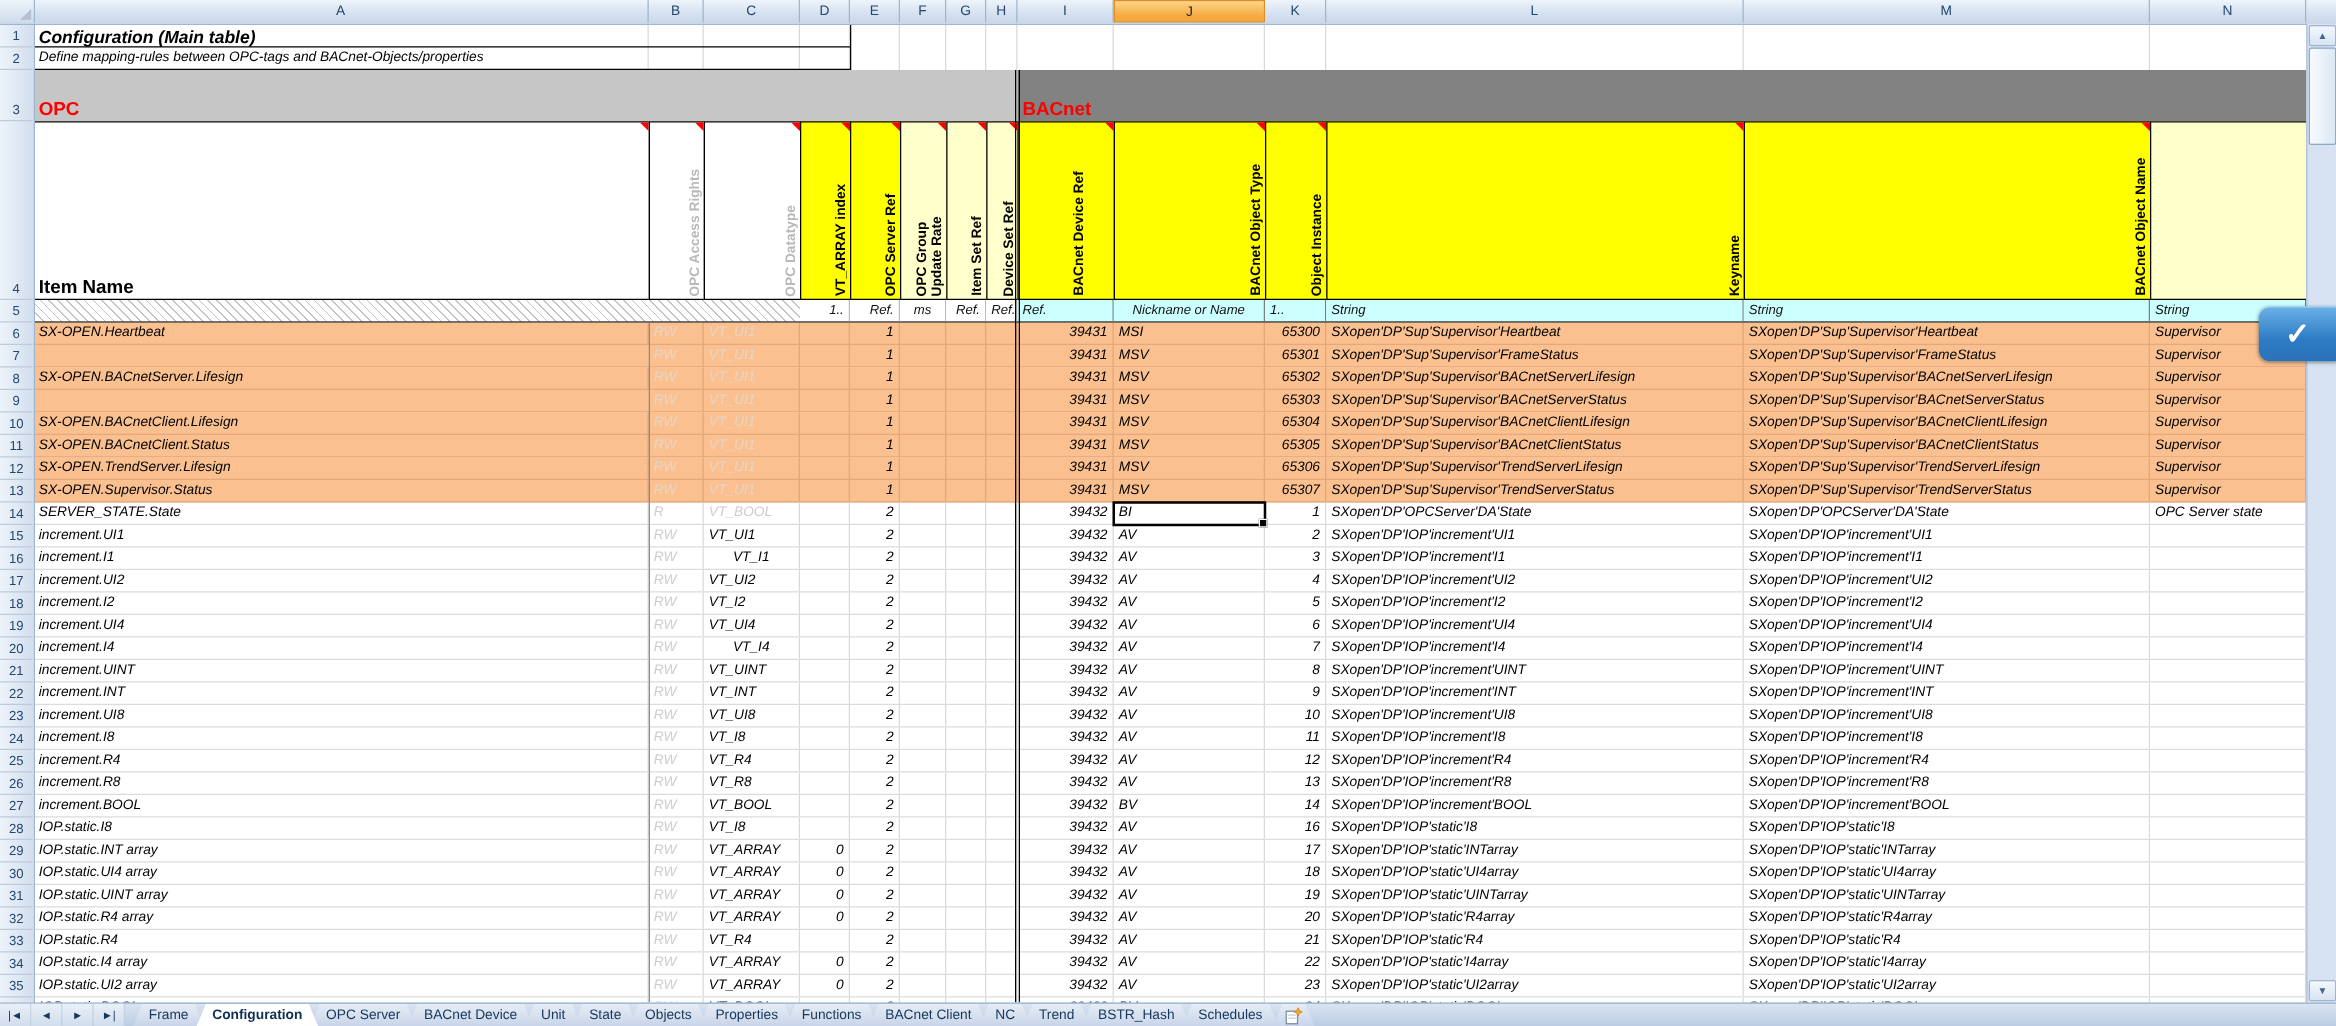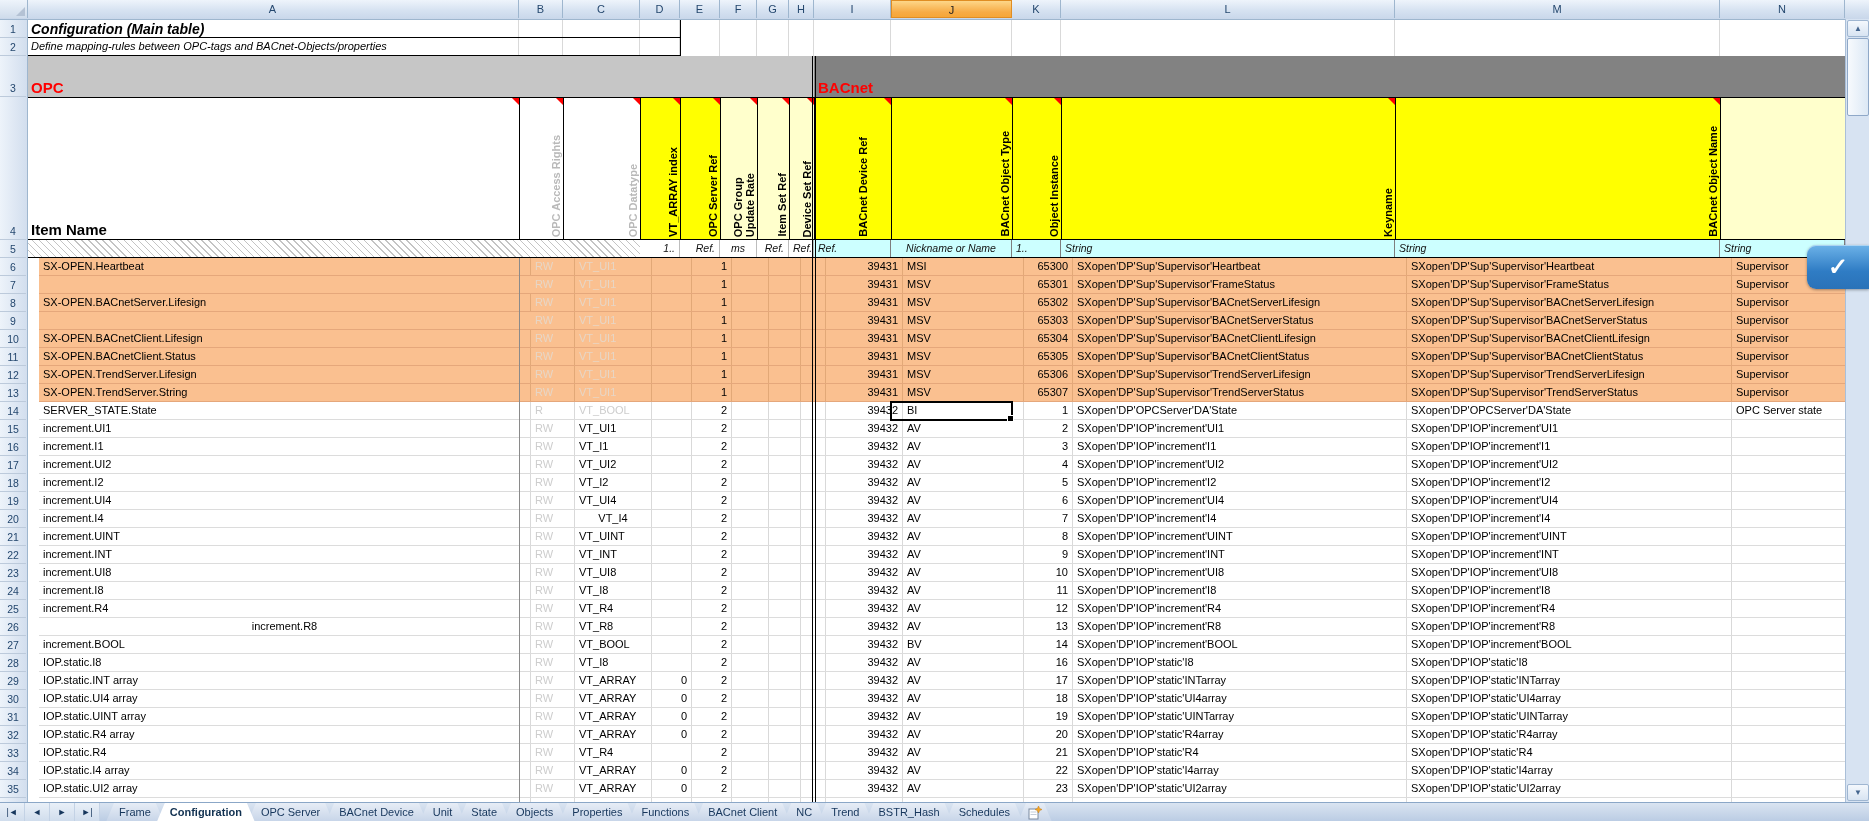--- a/index.html
+++ b/index.html
@@ -38,21 +38,21 @@
   .rot.gray{color:#b9b9b9;}
   .itemname{position:absolute;left:3px;bottom:1px;font-weight:bold;font-size:15px;color:#000;}
 
   #row5{position:absolute;left:0;top:221px;width:1818px;height:18px;box-sizing:border-box;
     border-bottom:1px solid #000;z-index:3;}
   .sub{position:absolute;top:0;height:17px;line-height:17px;font-size:10.5px;font-style:italic;
     box-sizing:border-box;padding:0 4px;white-space:nowrap;overflow:hidden;color:#111;}
   #hatch{position:absolute;left:0;top:0;width:613px;height:17px;
     background:repeating-linear-gradient(45deg,#c4c4c4 0 1px,#ffffff 1px 5px);}
 
-  .drow{position:absolute;left:12px;width:1818px;height:18px;box-sizing:border-box;border-bottom:1px solid #dcdcdc;z-index:1;}
+  .drow{position:absolute;left:0;width:1818px;height:18px;box-sizing:border-box;border-bottom:1px solid #dcdcdc;z-index:1;font-style:italic;}
   .drow.orange{background:#fac090;border-bottom:1px solid #e5a77b;}
   .dcell{position:absolute;top:0;height:17px;line-height:17px;font-size:11px;box-sizing:border-box;
     padding:0 4px;white-space:nowrap;overflow:hidden;border-right:1px solid #d9d9d9;color:#000;}
   .orange .dcell{border-right:1px solid rgba(140,80,30,.22);}
   .graytxt{color:#cdcdcd;}
   .orange .graytxt{color:#e7d6c6;}
 
   .darkline{position:absolute;background:#000;z-index:4;}
   .midline{position:absolute;background:#8a8a8a;z-index:4;}
 
@@ -349,21 +349,21 @@
         <div class="dcell" style="left: 730px; width: 32px; text-align: left;"></div>
         <div class="dcell" style="left: 762px; width: 25px; text-align: left;"></div>
         <div class="dcell" style="left: 787px; width: 77px; text-align: right;">39431</div>
         <div class="dcell" style="left: 864px; width: 121px; text-align: left;">MSV</div>
         <div class="dcell" style="left: 985px; width: 49px; text-align: right;">65306</div>
         <div class="dcell" style="left: 1034px; width: 334px; text-align: left;">SXopen'DP'Sup'Supervisor'TrendServerLifesign</div>
         <div class="dcell" style="left: 1368px; width: 325px; text-align: left;">SXopen'DP'Sup'Supervisor'TrendServerLifesign</div>
         <div class="dcell" style="left: 1693px; width: 125px; text-align: left;">Supervisor</div>
       </div>
       <div class="drow orange" style="top: 365px; height: 18px;">
-        <div class="dcell" style="left: 0px; width: 492px; text-align: left;">SX-OPEN.TrendServer.String</div>
+        <div class="dcell" style="left: 0px; width: 492px; text-align: left;">SX-OPEN.Supervisor.Status</div>
         <div class="dcell graytxt" style="left: 492px; width: 44px; text-align: left;">RW</div>
         <div class="dcell graytxt" style="left: 536px; width: 77px; text-align: left;">VT_UI1</div>
         <div class="dcell" style="left: 613px; width: 40px; text-align: right;"></div>
         <div class="dcell" style="left: 653px; width: 40px; text-align: right;">1</div>
         <div class="dcell" style="left: 693px; width: 37px; text-align: left;"></div>
         <div class="dcell" style="left: 730px; width: 32px; text-align: left;"></div>
         <div class="dcell" style="left: 762px; width: 25px; text-align: left;"></div>
         <div class="dcell" style="left: 787px; width: 77px; text-align: right;">39431</div>
         <div class="dcell" style="left: 864px; width: 121px; text-align: left;">MSV</div>
         <div class="dcell" style="left: 985px; width: 49px; text-align: right;">65307</div>
@@ -399,21 +399,21 @@
         <div class="dcell" style="left: 787px; width: 77px; text-align: right;">39432</div>
         <div class="dcell" style="left: 864px; width: 121px; text-align: left;">AV</div>
         <div class="dcell" style="left: 985px; width: 49px; text-align: right;">2</div>
         <div class="dcell" style="left: 1034px; width: 334px; text-align: left;">SXopen'DP'IOP'increment'UI1</div>
         <div class="dcell" style="left: 1368px; width: 325px; text-align: left;">SXopen'DP'IOP'increment'UI1</div>
         <div class="dcell" style="left: 1693px; width: 125px; text-align: left;"></div>
       </div>
       <div class="drow" style="top: 419px; height: 18px;">
         <div class="dcell" style="left: 0px; width: 492px; text-align: left;">increment.I1</div>
         <div class="dcell graytxt" style="left: 492px; width: 44px; text-align: left;">RW</div>
-        <div class="dcell" style="left: 536px; width: 77px; text-align: left;">VT_I1</div>
+        <div class="dcell" style="left: 536px; width: 77px; text-align: center;">VT_I1</div>
         <div class="dcell" style="left: 613px; width: 40px; text-align: right;"></div>
         <div class="dcell" style="left: 653px; width: 40px; text-align: right;">2</div>
         <div class="dcell" style="left: 693px; width: 37px; text-align: left;"></div>
         <div class="dcell" style="left: 730px; width: 32px; text-align: left;"></div>
         <div class="dcell" style="left: 762px; width: 25px; text-align: left;"></div>
         <div class="dcell" style="left: 787px; width: 77px; text-align: right;">39432</div>
         <div class="dcell" style="left: 864px; width: 121px; text-align: left;">AV</div>
         <div class="dcell" style="left: 985px; width: 49px; text-align: right;">3</div>
         <div class="dcell" style="left: 1034px; width: 334px; text-align: left;">SXopen'DP'IOP'increment'I1</div>
         <div class="dcell" style="left: 1368px; width: 325px; text-align: left;">SXopen'DP'IOP'increment'I1</div>
@@ -557,21 +557,21 @@
         <div class="dcell" style="left: 730px; width: 32px; text-align: left;"></div>
         <div class="dcell" style="left: 762px; width: 25px; text-align: left;"></div>
         <div class="dcell" style="left: 787px; width: 77px; text-align: right;">39432</div>
         <div class="dcell" style="left: 864px; width: 121px; text-align: left;">AV</div>
         <div class="dcell" style="left: 985px; width: 49px; text-align: right;">12</div>
         <div class="dcell" style="left: 1034px; width: 334px; text-align: left;">SXopen'DP'IOP'increment'R4</div>
         <div class="dcell" style="left: 1368px; width: 325px; text-align: left;">SXopen'DP'IOP'increment'R4</div>
         <div class="dcell" style="left: 1693px; width: 125px; text-align: left;"></div>
       </div>
       <div class="drow" style="top: 599px; height: 18px;">
-        <div class="dcell" style="left: 0px; width: 492px; text-align: center;">increment.R8</div>
+        <div class="dcell" style="left: 0px; width: 492px; text-align: left;">increment.R8</div>
         <div class="dcell graytxt" style="left: 492px; width: 44px; text-align: left;">RW</div>
         <div class="dcell" style="left: 536px; width: 77px; text-align: left;">VT_R8</div>
         <div class="dcell" style="left: 613px; width: 40px; text-align: right;"></div>
         <div class="dcell" style="left: 653px; width: 40px; text-align: right;">2</div>
         <div class="dcell" style="left: 693px; width: 37px; text-align: left;"></div>
         <div class="dcell" style="left: 730px; width: 32px; text-align: left;"></div>
         <div class="dcell" style="left: 762px; width: 25px; text-align: left;"></div>
         <div class="dcell" style="left: 787px; width: 77px; text-align: right;">39432</div>
         <div class="dcell" style="left: 864px; width: 121px; text-align: left;">AV</div>
         <div class="dcell" style="left: 985px; width: 49px; text-align: right;">13</div>

